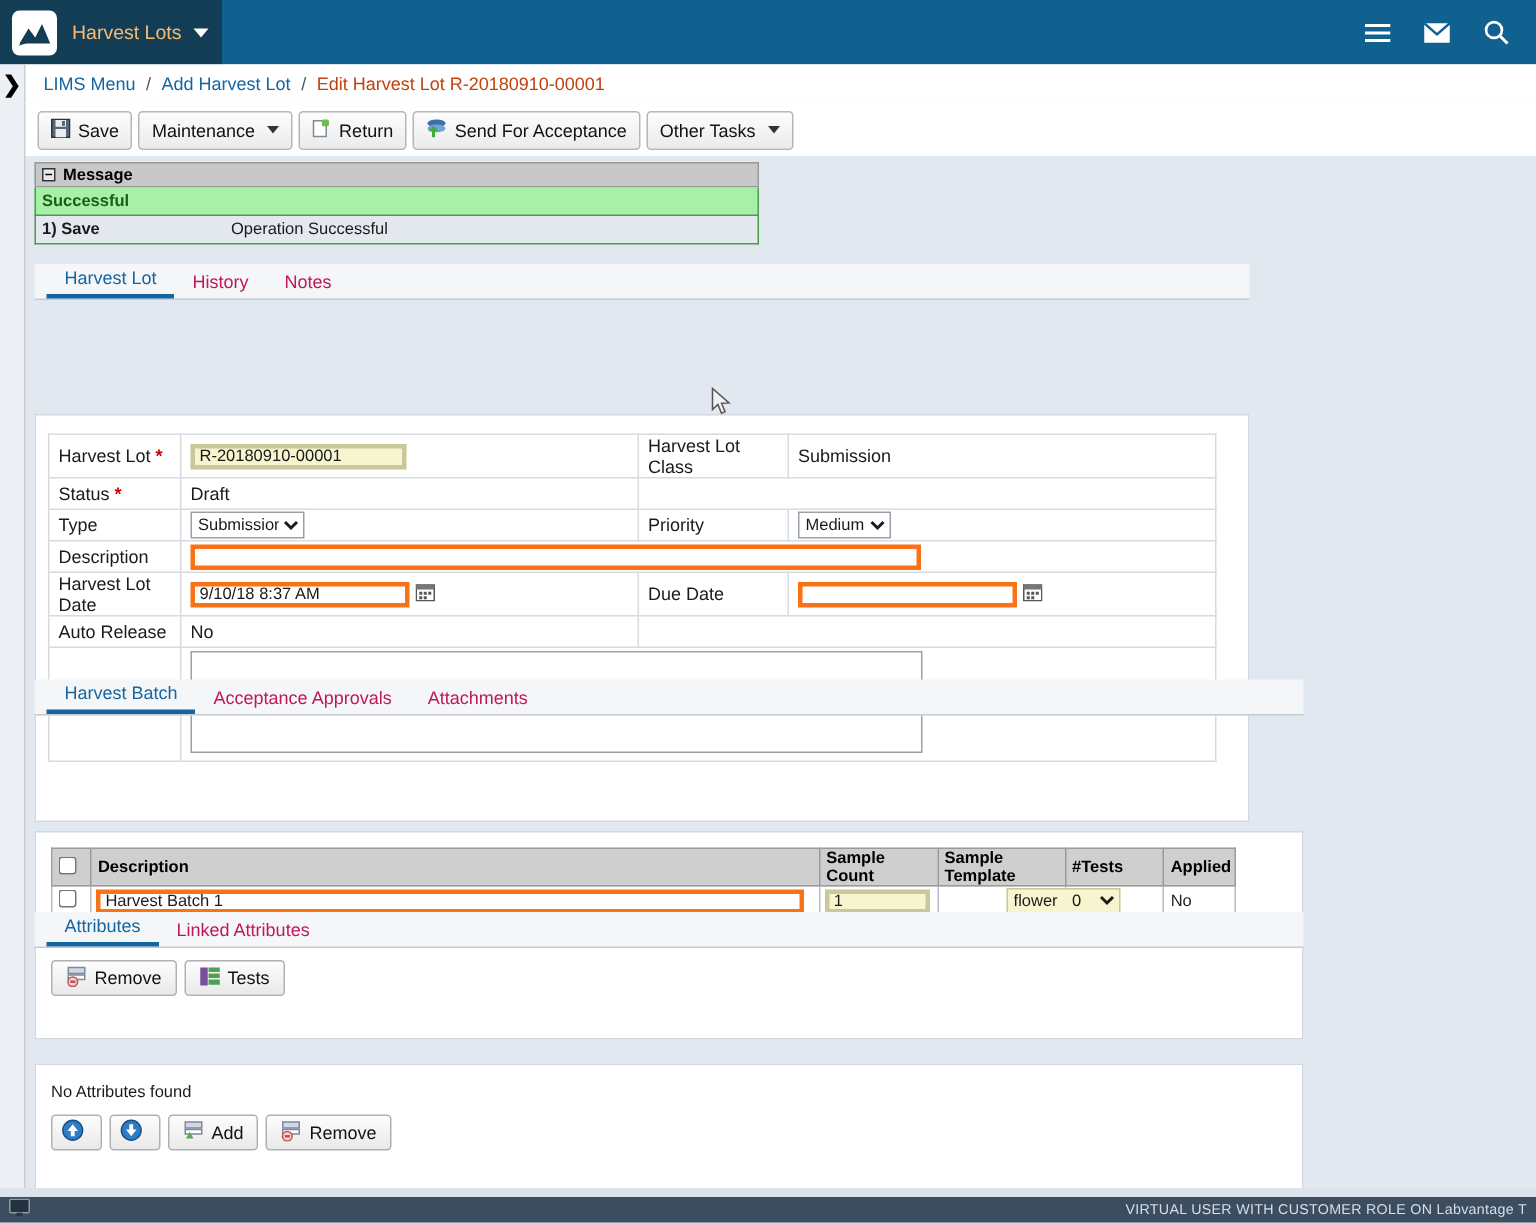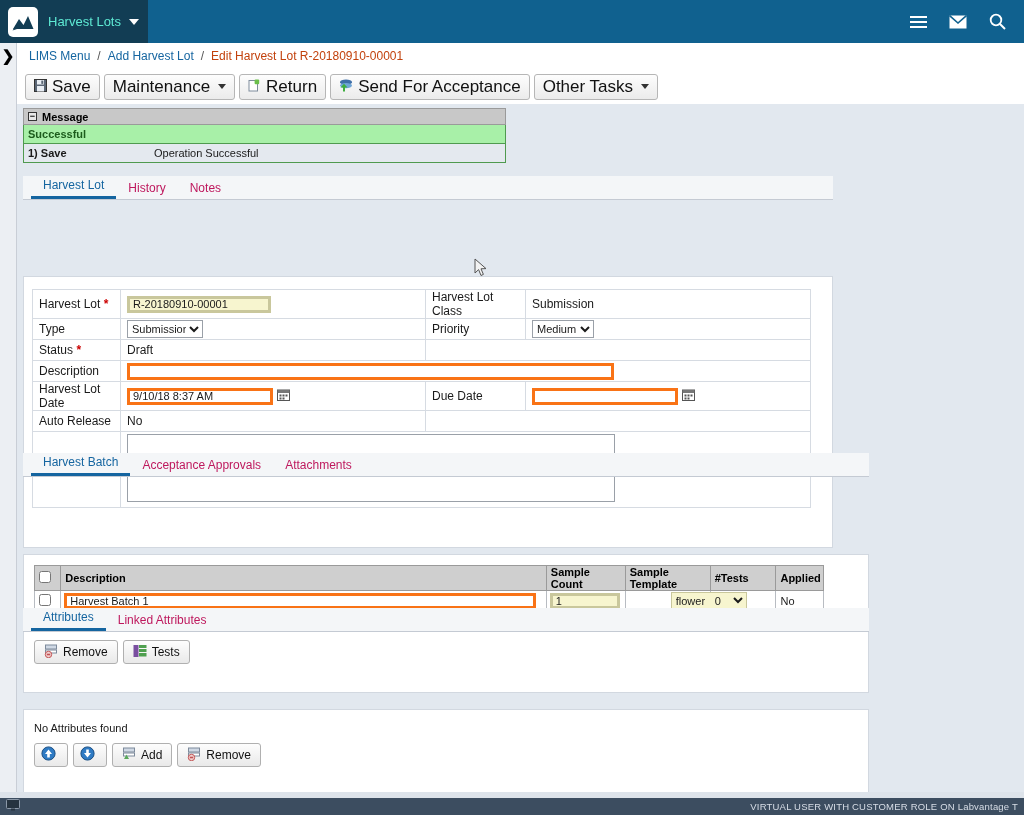--- a/index.html
+++ b/index.html
@@ -26,21 +26,21 @@
     padding-left: 8px;
   }
   #logo-mark {
     width: 30px; height: 30px;
     background: #ffffff;
     border-radius: 5px;
     display: flex; align-items: center; justify-content: center;
     flex: 0 0 auto;
   }
   #app-title {
-    color: #5eead4; font-size: 13px;
+    color: #fdba74; font-size: 13px;
     margin-left: 10px; white-space: nowrap;
   }
   .caret-down {
     display: inline-block;
     width: 0; height: 0;
     border-left: 5px solid transparent;
     border-right: 5px solid transparent;
     border-top: 6px solid #ffffff;
     margin-left: 8px;
     vertical-align: middle;
@@ -93,21 +93,21 @@
     display: flex; align-items: center;
     padding-left: 8px; gap: 4px;
   }
   .tb-btn {
     height: 23px;
     border: 1px solid #b6b6b6;
     background: linear-gradient(#fdfdfd, #ebebeb);
     border-radius: 3px;
     display: inline-flex; align-items: center;
     padding: 12px 8px; gap: 5px;
-    font-size: 17px; color: #111;
+    font-size: 12px; color: #111;
     cursor: pointer; white-space: nowrap;
   }
   .tb-btn .cd {
     width: 0; height: 0;
     border-left: 4px solid transparent;
     border-right: 4px solid transparent;
     border-top: 5px solid #333;
     margin-left: 3px;
   }
 
@@ -438,42 +438,42 @@
         <td>
           <input class="txt yellow" style="width: 144px;" value="R-20180910-00001">
         </td>
         <td class="lbl-r">
           <span>Harvest Lot Class</span>
         </td>
         <td>Submission</td>
       </tr>
 
       <tr>
+        <td class="lbl">
+          <span>Status</span>
+          <span class="req">*</span>
+        </td>
+        <td>Draft</td>
+        <td style="border:none;background:#fff"></td>
+        <td style="border-left:none"></td>
+      </tr>
+
+      <tr>
         <td class="lbl">Type</td>
         <td>
           <select class="sel" style="width:76px">
             <option>Submission</option>
           </select>
         </td>
         <td class="lbl-r">Priority</td>
         <td>
           <select class="sel" style="width:62px">
             <option>Medium</option>
           </select>
         </td>
-      </tr>
-
-      <tr>
-        <td class="lbl">
-          <span>Status</span>
-          <span class="req">*</span>
-        </td>
-        <td>Draft</td>
-        <td style="border:none;background:#fff"></td>
-        <td style="border-left:none"></td>
       </tr>
 
       <tr>
         <td class="lbl">Description</td>
         <td colspan="3">
           <input class="txt" style="width: 487px;" value="">
         </td>
       </tr>
 
 

